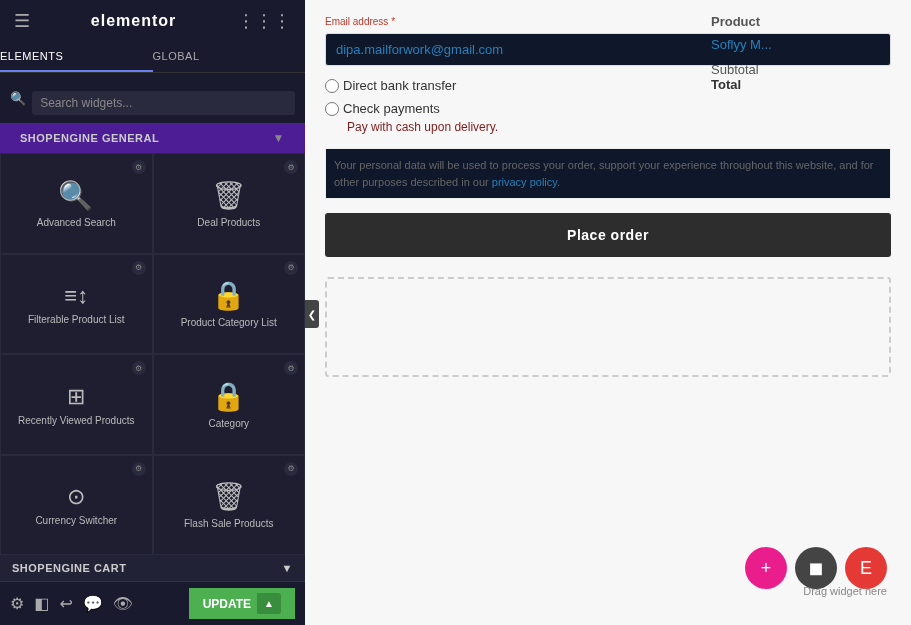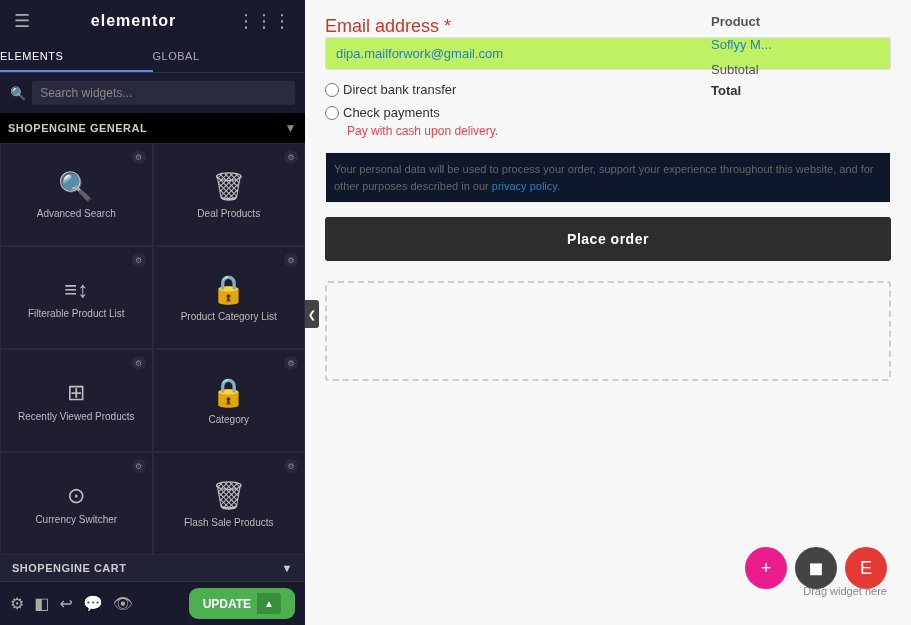--- a/index.html
+++ b/index.html
@@ -57,31 +57,32 @@
     }
     .search-bar input {
       background: #2a2a3e;
       border: none;
       color: #ccc;
       padding: 5px 8px;
       border-radius: 3px;
       width: 100%;
       font-size: 12px;
       outline: none;
+      margin-top: 10px;
     }
     .search-bar input::placeholder { color: #888; }
     .search-icon-wrap { color: #aaa; font-size: 13px; }
 
     
     .section-header {
       display: flex;
       justify-content: space-between;
       align-items: center;
-      padding: 8px 8px;
-      background: #000000;
+      padding: 8px 20px;
+      background: #4c1d95;
       color: #ccc;
       font-size: 11px;
       font-weight: bold;
       letter-spacing: 0.5px;
       cursor: pointer;
     }
     .section-header .chevron { font-size: 12px; color: #888; }
 
     
     .widgets-grid {
@@ -140,21 +141,21 @@
     }
     .bottom-bar-icons { display: flex; gap: 10px; align-items: center; }
     .bottom-bar-icons span { font-size: 16px; color: #aaa; cursor: pointer; }
     .update-btn {
       background: #4caf50;
       color: #fff;
       border: none;
       padding: 5px 14px;
       font-size: 12px;
       font-weight: bold;
-      border-radius: 9px;
+      border-radius: 0;
       cursor: pointer;
       display: flex;
       align-items: center;
       gap: 0;
     }
     .update-btn .arrow-part {
       background: #388e3c;
       padding: 5px 7px;
       border-radius: 0 3px 3px 0;
       margin-left: 6px;
@@ -182,48 +183,49 @@
       overflow-y: auto;
       position: relative;
     }
 
     .right-content {
       padding: 16px 20px;
     }
 
     
     .field-label {
-      font-size: 18px;
+      font-size: 10px;
       color: #c0392b;
+      margin-bottom: 6px;
     }
     .field-value {
       font-size: 13px;
       color: #2980b9;
       padding: 8px 10px;
-      background: #bef264;
+      background: #0f172a;
       border: 1px solid #ddd;
       border-radius: 3px;
       margin-bottom: 12px;
       width: 100%;
     }
 
     
     .payment-options { margin-bottom: 14px; }
     .payment-option {
       display: flex;
       align-items: center;
       gap: 4px;
       margin-bottom: 8px;
       font-size: 13px;
       color: #333;
     }
     .payment-option input[type=radio] { accent-color: #2980b9; width: 14px; height: 14px; }
     .payment-desc {
       font-size: 12px;
-      color: #ef4444;
+      color: #7f1d1d;
       margin-left: 22px;
       margin-top: -4px;
       margin-bottom: 10px;
     }
 
     
     .notice-text {
       font-size: 11px;
       color: #666;
       margin-bottom: 14px;
@@ -263,21 +265,21 @@
     .product-info {
       position: absolute;
       top: 14px;
       right: 0;
       width: 200px;
       font-size: 13px;
       color: #333;
     }
     .product-info .product-title { font-weight: bold; margin-bottom: 8px; color: #555; }
     .product-info .product-name { color: #2980b9; margin-bottom: 10px; }
-    .product-info .subtotal { font-size: 13px; color: #555; margin-bottom: 6px; }
+    .product-info .subtotal { font-size: 13px; color: #555; }
     .product-info .total { font-weight: bold; color: #333; }
 
     
     .fab-group {
       position: absolute;
       bottom: 36px;
       right: 24px;
       display: flex;
       gap: 8px;
       align-items: center;

